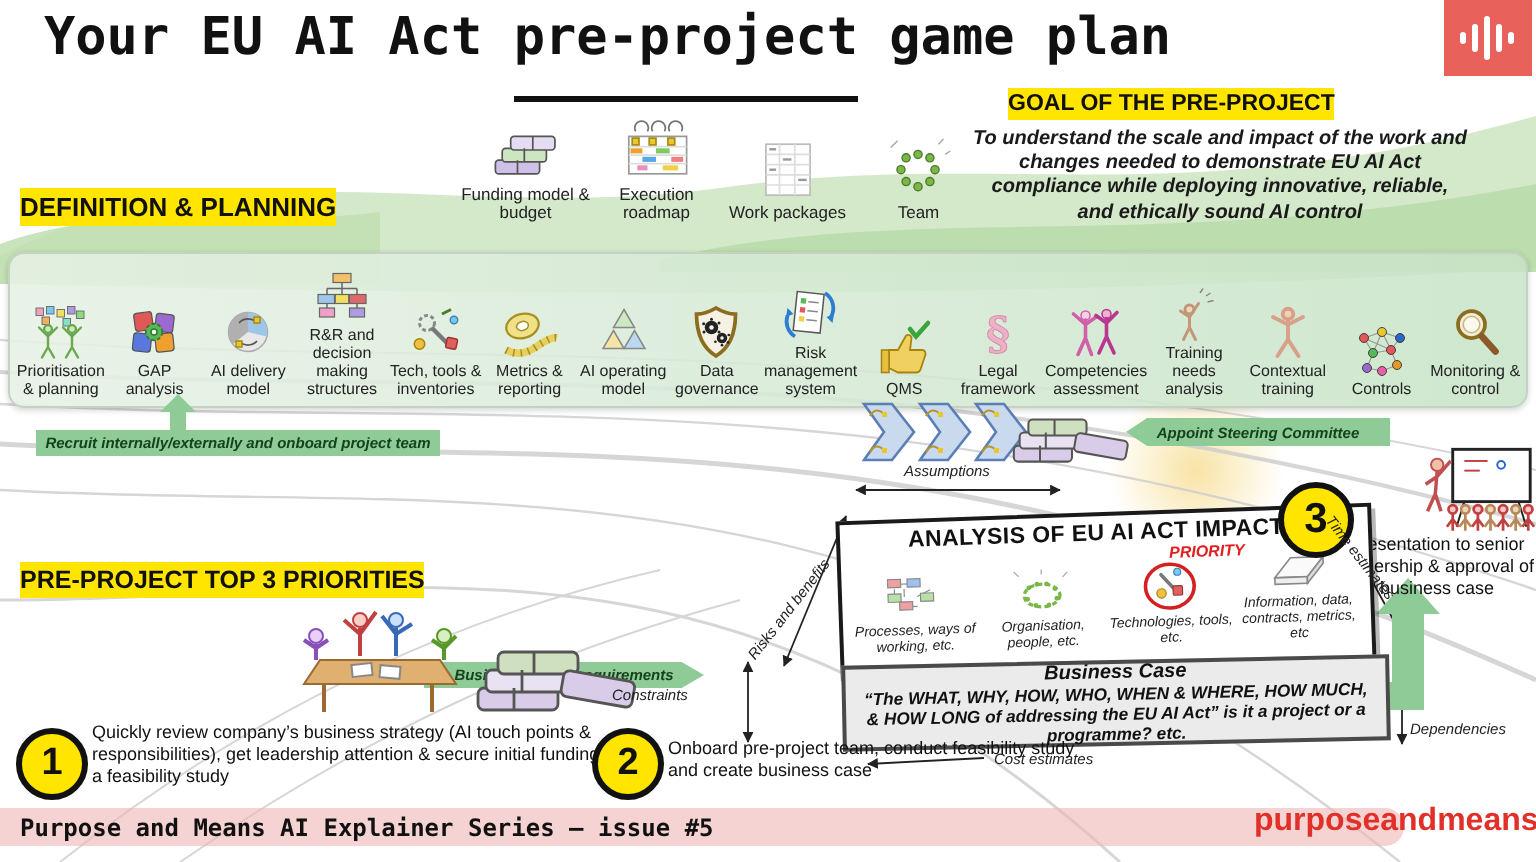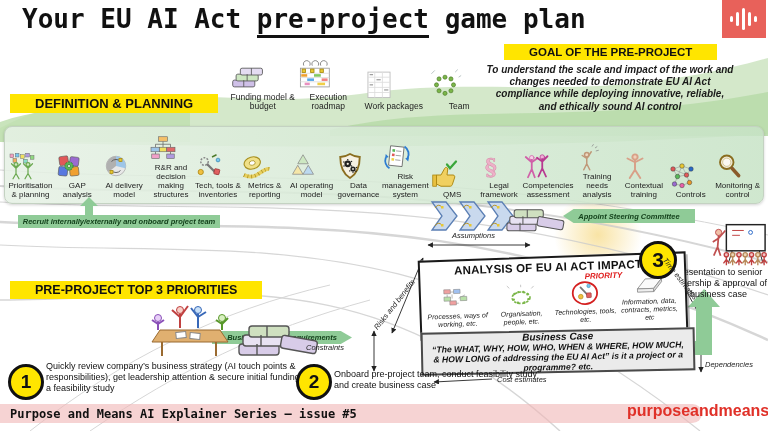--- a/index.html
+++ b/index.html
@@ -2,35 +2,35 @@
 <html><head>
 <meta charset="utf-8">
 <style>
   html,body{margin:0;padding:0;background:#fff;}
   #canvas{position:relative;width:768px;height:431px;overflow:hidden;background:#fff;
           font-family:"Liberation Sans",sans-serif;color:#111;}
   #bg{position:absolute;left:0;top:0;z-index:0;}
   .abs{position:absolute;z-index:2;}
 
   #title{left:22px;top:4px;font-family:"DejaVu Sans Mono",monospace;font-size:26px;font-weight:bold;color:#111;white-space:nowrap;}
-  #title .ul{border-bottom:3px solid #111;padding-bottom:1px;}
+  #title .ul{border-bottom:3px solid #111;padding-bottom:14px;}
 
   #logo{left:722px;top:0;width:44px;height:38px;background:#e8615a;display:flex;align-items:center;justify-content:center;}
 
-  .ylabel{background:#ffe500;color:#111;font-weight:bold;padding:2px 25px;white-space:nowrap;z-index:3;}
+  .ylabel{background:#ffe500;color:#111;font-weight:bold;padding:2px 0;white-space:nowrap;z-index:3;}
   #goal-label{left:504px;top:44px;font-size:11.5px;}
   #def-label{left:10px;top:94px;font-size:13px;}
   #init-label{left:213px;top:206px;font-size:12.5px;}
   #pp-label{left:10px;top:281px;font-size:12.5px;}
 
   #goal-text{left:486px;top:64px;width:248px;font-size:10px;font-style:italic;font-weight:bold;
              text-align:center;line-height:1.22;color:#1a1a1a;}
 
   #top-icons{left:230px;top:56px;width:262px;height:56px;display:flex;align-items:flex-end;z-index:2;}
-  .icon-item{flex:1;display:flex;flex-direction:column;justify-content:flex-end;gap:1px;}
+  .icon-item{flex:1;display:flex;flex-direction:column;align-items:center;justify-content:flex-end;gap:1px;}
   .top-item .ico svg{width:36px;height:34px;display:block;}
   .top-item .ilabel{font-size:8.5px;}
   .ilabel{text-align:center;line-height:1.12;color:#222;font-size:8px;}
 
   #def-band{left:4px;top:126px;width:760px;height:78px;z-index:1;border:1px solid #c4d2c2;border-radius:8px;
             background:linear-gradient(90deg,rgba(230,241,229,.88),rgba(199,227,198,.85));
             box-shadow:0 1px 3px rgba(0,0,0,.18);display:flex;align-items:flex-end;padding:3px 2px;box-sizing:border-box;}
   #def-band .ico svg{width:30px;height:30px;display:block;}
 
   .green-arrow{background:#8fcb97;color:#14421c;font-style:italic;font-size:7.5px;font-weight:bold;

